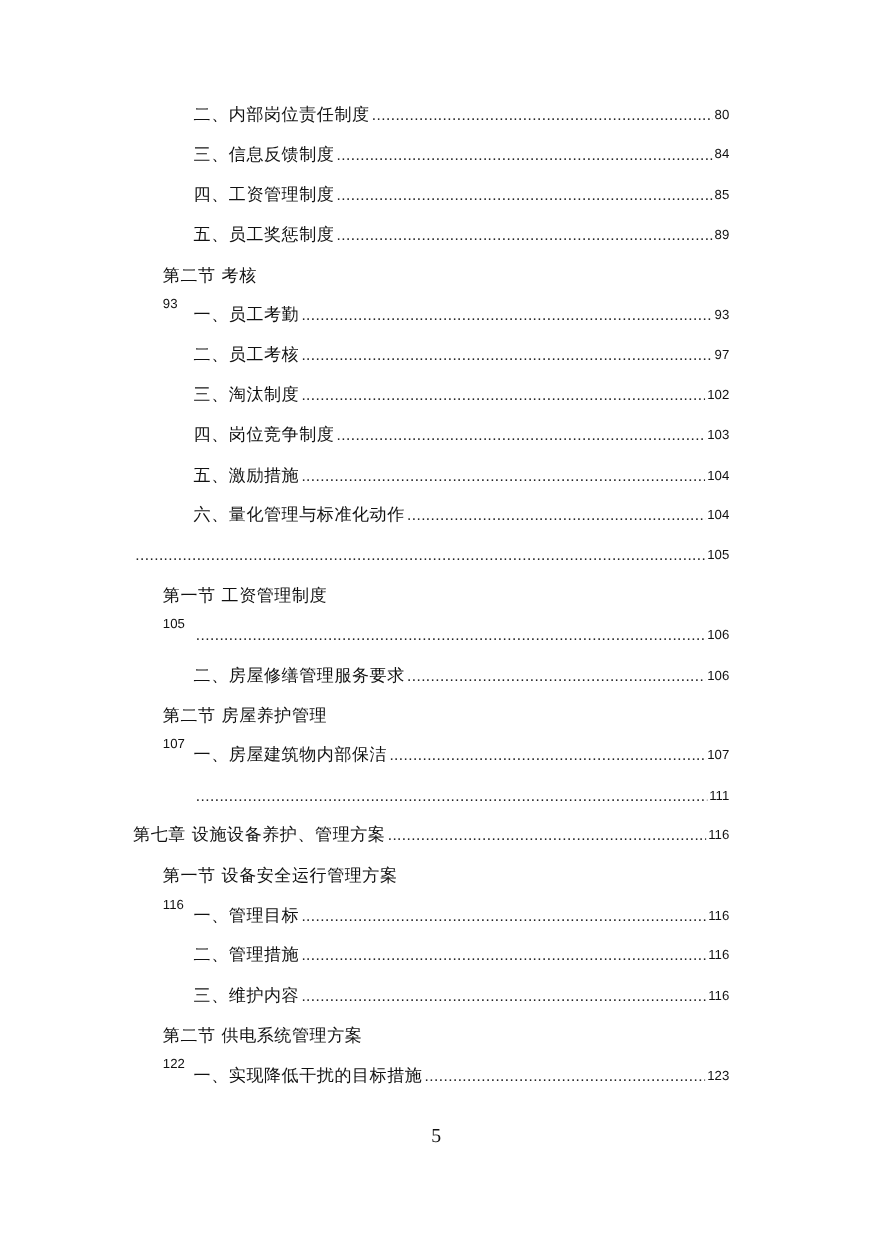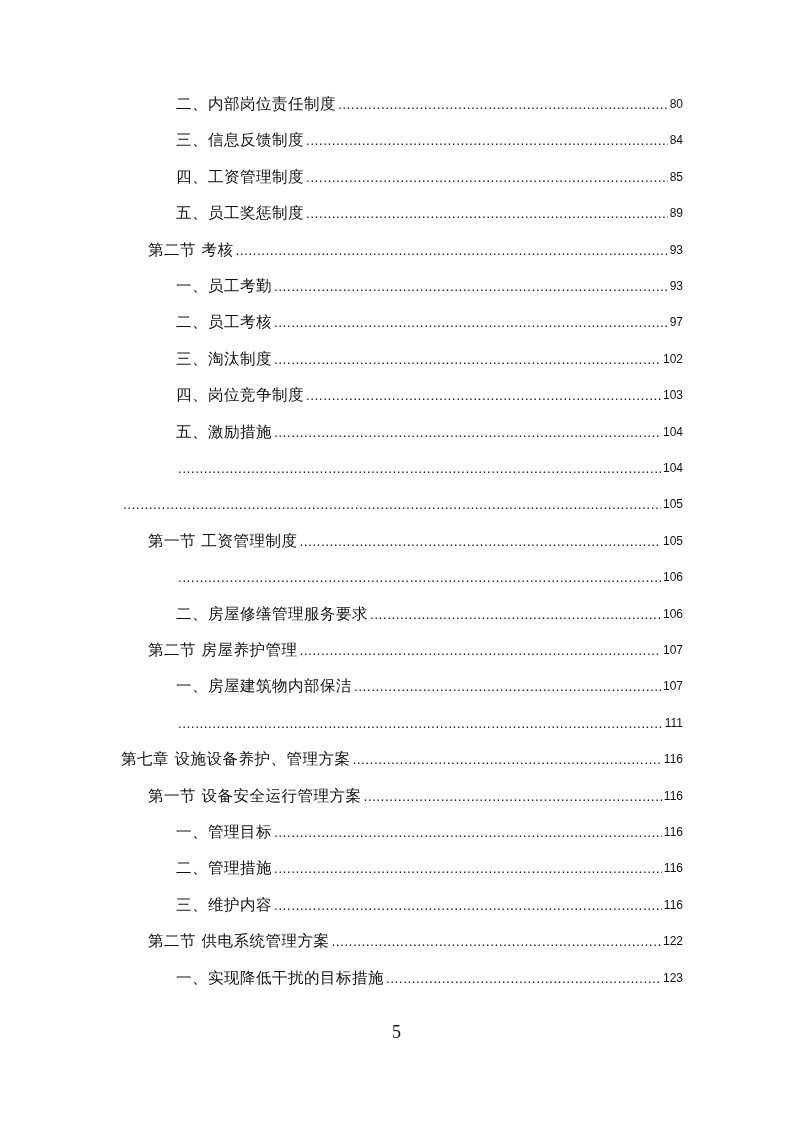--- a/index.html
+++ b/index.html
@@ -22,24 +22,24 @@
       width: 793px;
     }
     .toc-row {
       position: absolute;
       left: 0;
       height: 26px;
       display: flex;
       align-items: flex-start;
       font-size: 15.5px;
       line-height: 26px;
-      right: 110px;
+      right: 130px;
     }
     .toc-row.level-0 { left: 121px; }
-    .toc-row.level-1 { left: 148px; }
+    .toc-row.level-1 { left: 148px; flex-direction: column; }
     .toc-row.level-2 { left: 176px; }
     .toc-title {
       white-space: nowrap;
       flex: 0 0 auto;
       letter-spacing: 0.5px;
     }
     .toc-leader {
       flex: 1 1 auto;
       overflow: hidden;
       white-space: nowrap;
@@ -117,20 +117,21 @@
     <span class="toc-title">四、岗位竞争制度</span>
     <span class="toc-leader"></span>
     <span class="toc-page">103</span>
   </div>
   <div class="toc-row level-2" style="top:327.6px">
     <span class="toc-title">五、激励措施</span>
     <span class="toc-leader"></span>
     <span class="toc-page">104</span>
   </div>
   <div class="toc-row level-2" style="top:364px">
+    <span class="toc-title">六、量化管理与标准化动作</span>
     <span class="toc-leader"></span>
     <span class="toc-page">104</span>
   </div>
   <div class="toc-row level-0" style="top:400.4px">
     <span class="toc-leader"></span>
     <span class="toc-page">105</span>
   </div>
   <div class="toc-row level-1" style="top:436.8px">
     <span class="toc-title">第一节  工资管理制度</span>
     <span class="toc-leader"></span>

